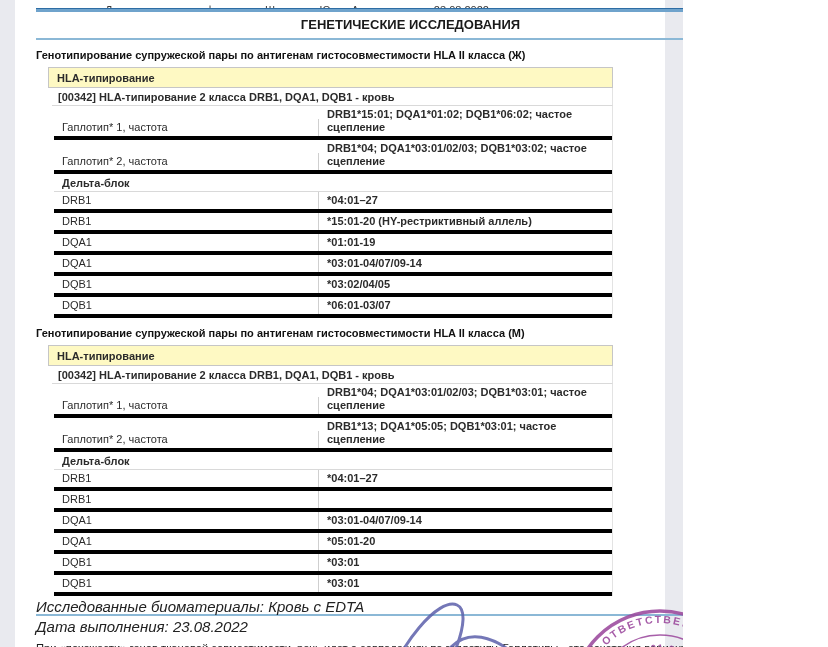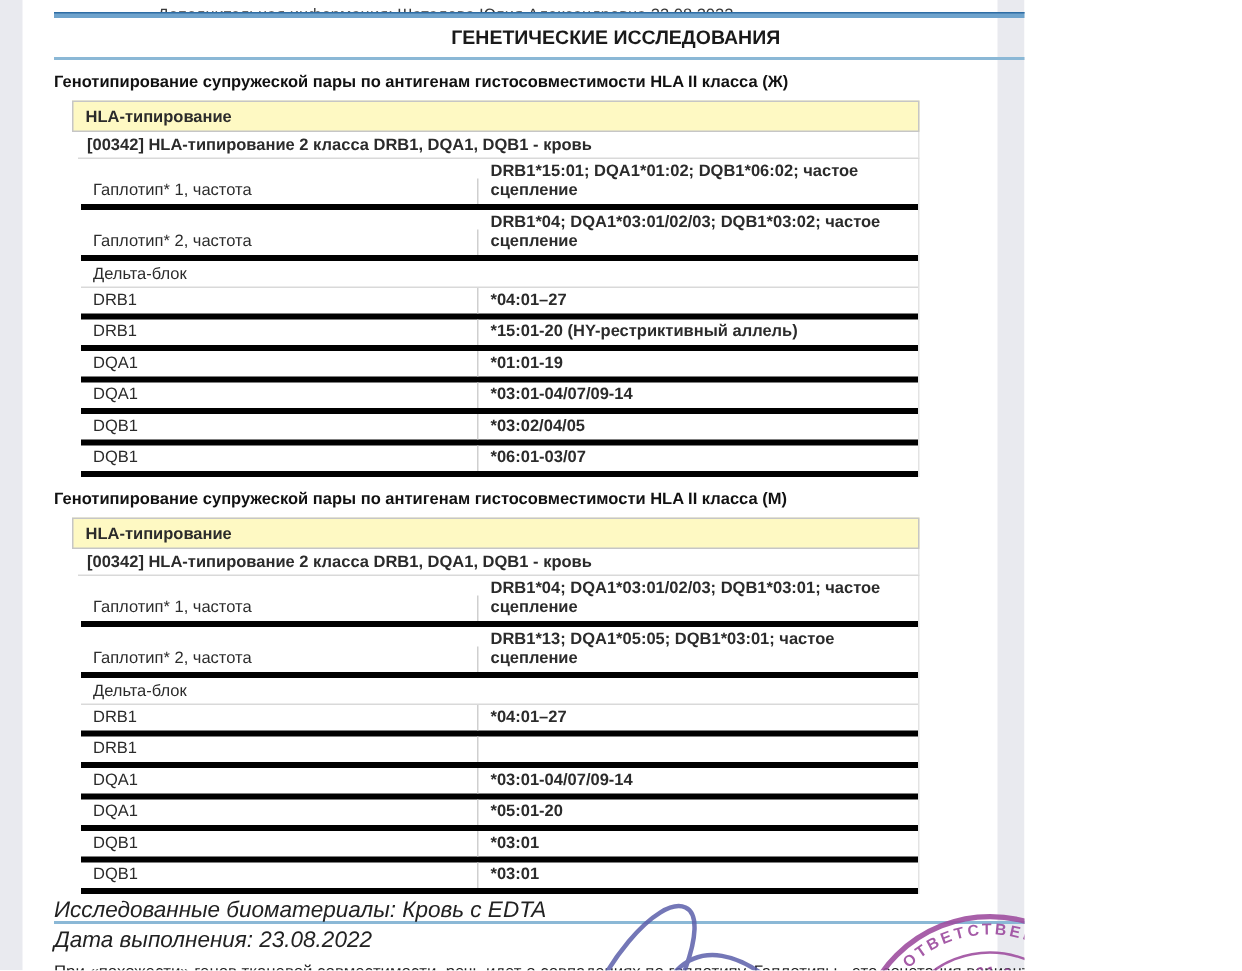--- a/index.html
+++ b/index.html
@@ -22,21 +22,21 @@
 
   .section-title{margin-top:7px;font-size:11px;font-weight:bold;line-height:16px;color:#111;}
 
   .hla-table{width:565px;margin-left:12px;margin-top:4px;font-size:11px;color:#2b2b2b;}
   .thead{background:#fef9c3;border:1px solid #c6c6c6;font-weight:bold;padding:4px 8px 3px 8px;}
   .ttest{font-weight:bold;padding:3px 22px 2px 6px;margin-left:4px;border-bottom:1px solid #d9d9d9;border-right:1px solid #e3e3e3;}
   .tbody{border-right:1px solid #e3e3e3;}
   .trow{display:flex;margin-left:6px;border-bottom:4px solid #000000;align-items:flex-end;}
   .trow .lbl{width:248px;padding:2px 8px 2px 8px;border-right:1px solid #cfcfcf;line-height:13px;}
   .trow .val{flex:1;padding:2px 8px 2px 8px;font-weight:bold;line-height:13px;}
-  .tdelta{font-weight:normal;padding:3px 8px 2px 8px;margin-left:6px;border-bottom:1px solid #d9d9d9;}
+  .tdelta{font-weight:bold;padding:3px 8px 2px 8px;margin-left:6px;border-bottom:1px solid #d9d9d9;}
 
   .meta{margin-top:4px;text-align:left;font-size:15px;line-height:13px;color:#222;font-style:italic;}
   .meta-rule{margin-top:1px;margin-bottom:2px;}
 
   .conclusion{margin-top:9px;font-size:11.2px;line-height:12.6px;color:#1c1c1c;}
   .conclusion .cline{white-space:nowrap;overflow:hidden;}
   .c-label{font-weight:bold;}
   .c-note{margin-left:8px;}
 
   .signature-svg{position:absolute;left:365px;top:591px;}

